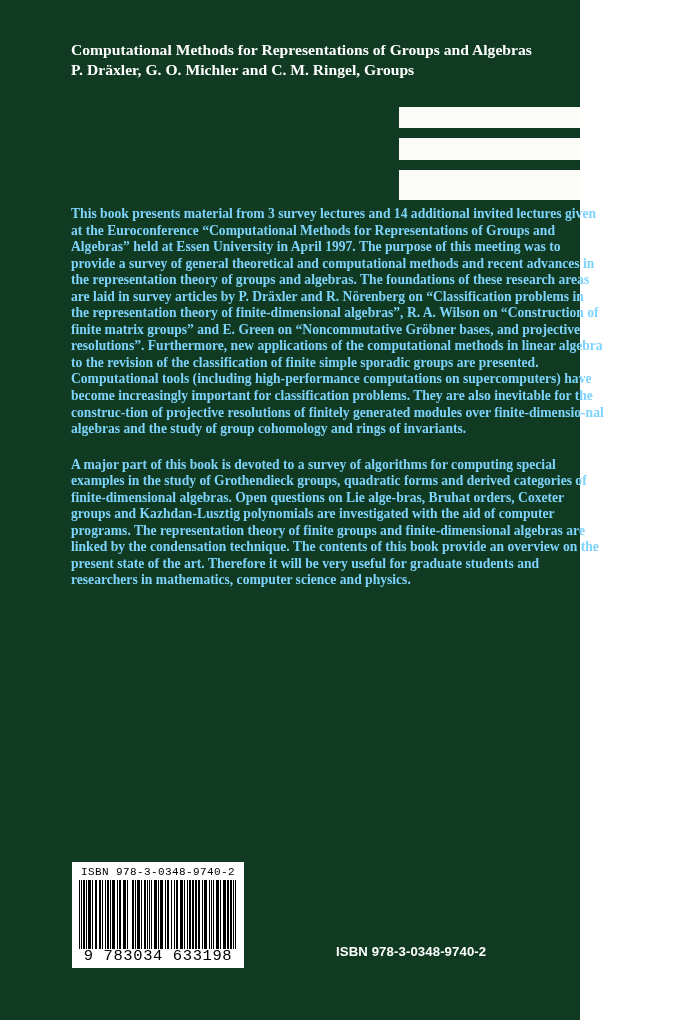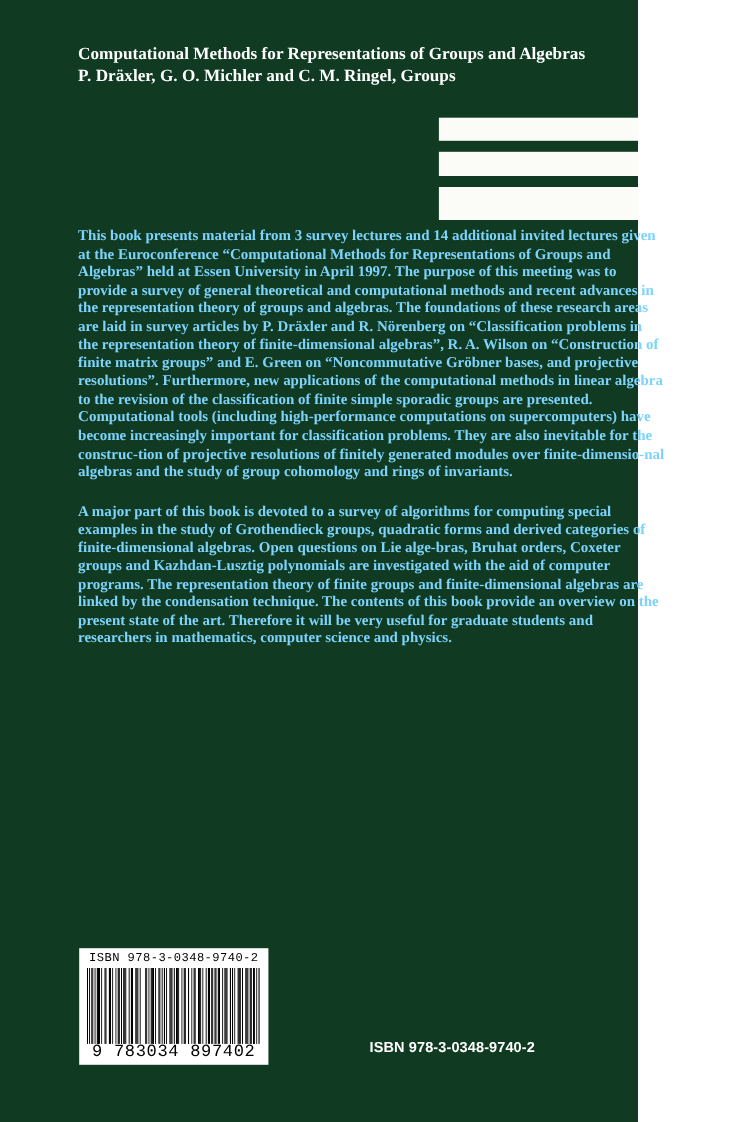--- a/index.html
+++ b/index.html
@@ -305,18 +305,18 @@
         <span style="flex:1 1 0;background:#000"></span>
         <span style="flex:1 1 0;background:#fff"></span>
         <span style="flex:1 1 0;background:#000"></span>
         <span style="flex:1 1 0;background:#000"></span>
         <span style="flex:1 1 0;background:#fff"></span>
         <span style="flex:1 1 0;background:#fff"></span>
         <span style="flex:1 1 0;background:#000"></span>
         <span style="flex:1 1 0;background:#fff"></span>
         <span style="flex:1 1 0;background:#000"></span>
       </div>
-    <div id="barcode-digits">9 783034 897402</div>
+    <div id="barcode-digits">9 783034 633198</div>
   </div>
 
   <div id="isbn-bottom">ISBN 978-3-0348-9740-2</div>
 
 </div>
 
 </body></html>

